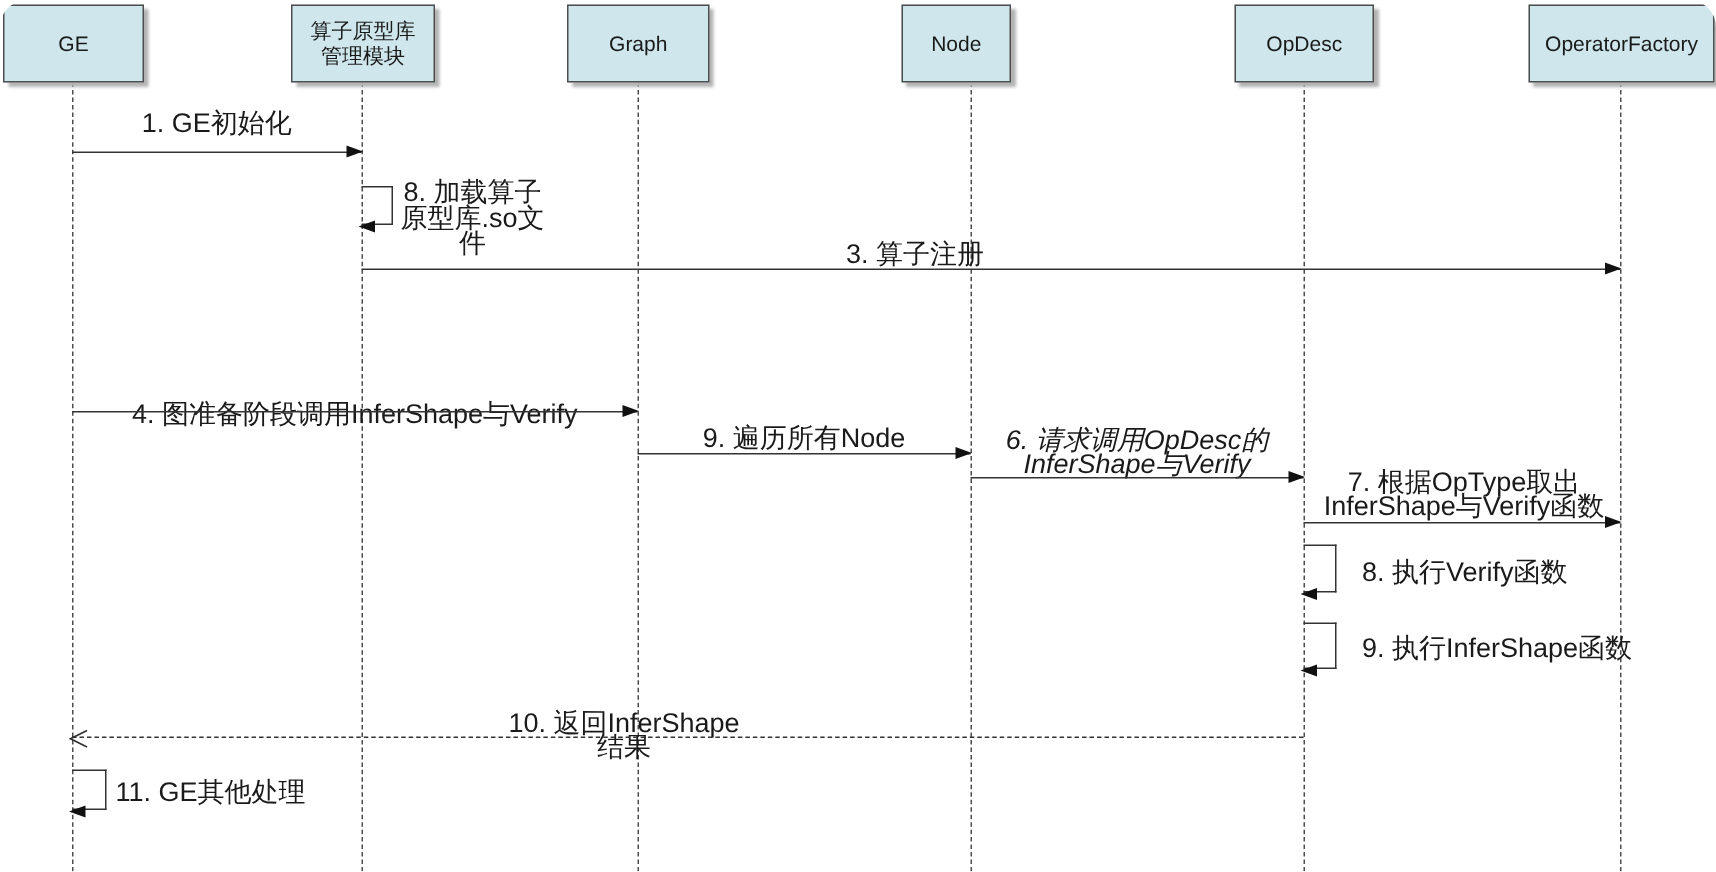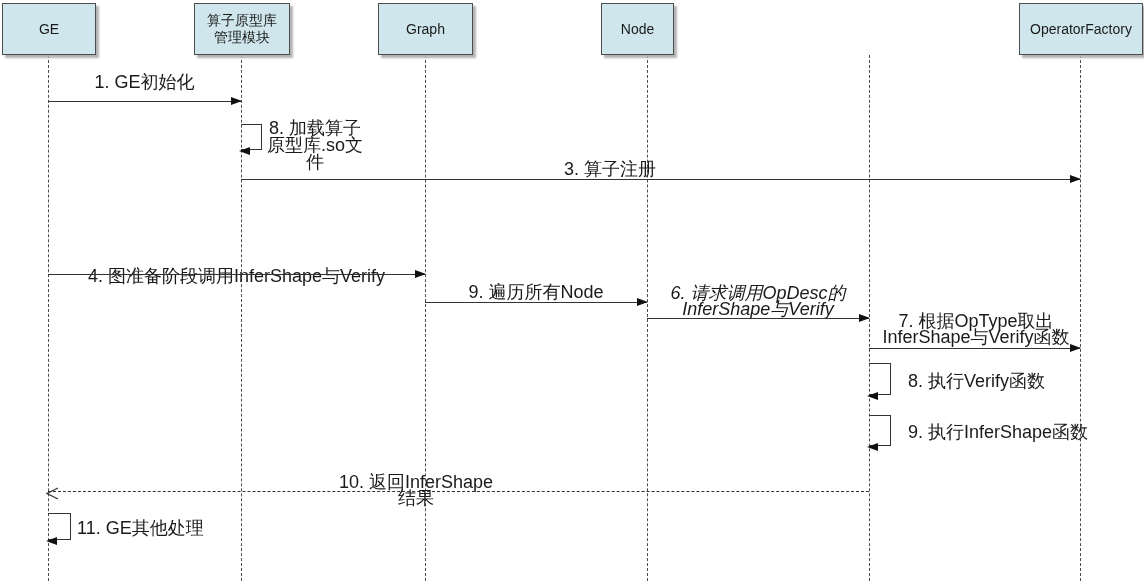--- a/index.html
+++ b/index.html
@@ -3,20 +3,21 @@
 <meta charset="utf-8">
 <style>
   html,body{margin:0;padding:0;background:#ffffff;}
   #stage{
     position:relative;
     width:1144px;height:581px;
     background:#ffffff;
     font-family:"Liberation Sans","DejaVu Sans",sans-serif;
     color:#1a1a1a;
     overflow:hidden;
+    border-radius:18px;
   }
   .participant{
     position:absolute;
     top:3px;height:52px;
     background:#cfe7ec;
     border:1.4px solid #4d4d4d;
     box-shadow:3px 3px 2px #b3b3b3;
     display:flex;align-items:center;justify-content:center;
     box-sizing:border-box;
     font-size:14px;
@@ -84,20 +85,23 @@
     <span class="plabel">GE</span>
   </div>
   <div class="participant" style="left:194px;width:96px;">
     <span class="plabel plabel-narrow">算子原型库管理模块</span>
   </div>
   <div class="participant" style="left:378px;width:95px;">
     <span class="plabel">Graph</span>
   </div>
   <div class="participant" style="left:601px;width:73px;">
     <span class="plabel">Node</span>
+  </div>
+  <div class="participant" style="left:823px;width:93px;">
+    <span class="plabel">OpDesc</span>
   </div>
   <div class="participant" style="left:1019px;width:124px;">
     <span class="plabel">OperatorFactory</span>
   </div>
 
   <div>
     <div class="msg-label" style="left:48px;width:193px;top:74px;">1. GE初始化</div>
     <div class="msg-line" style="left:48px;width:193px;top:101px;">
       <span class="arr-right"></span>
     </div>

